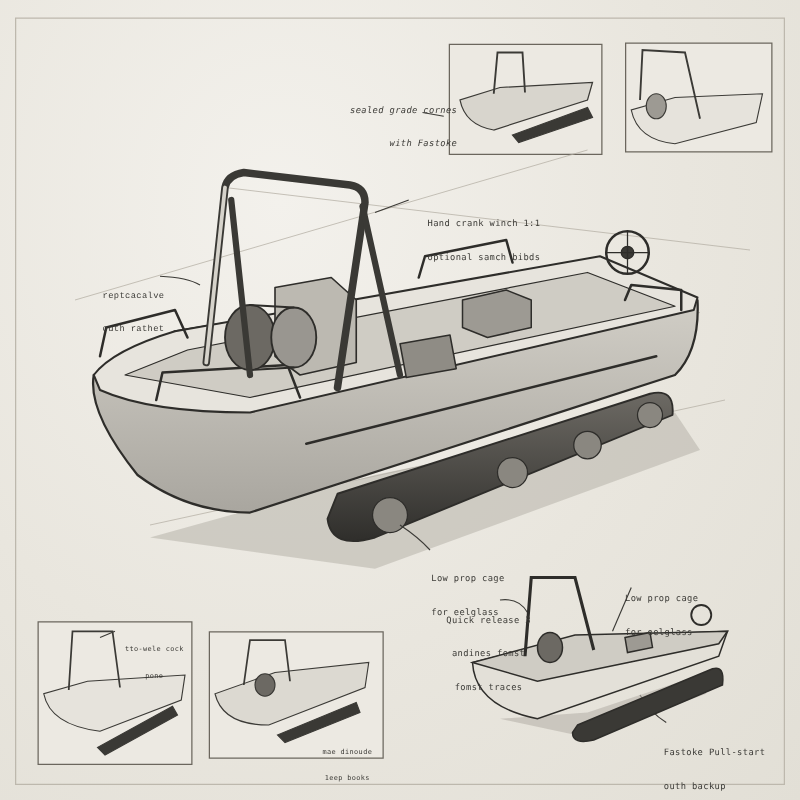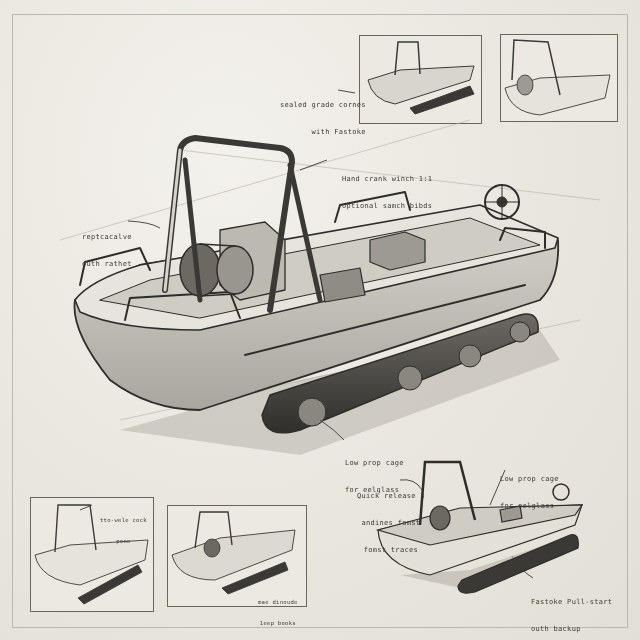--- a/index.html
+++ b/index.html
@@ -131,31 +131,31 @@
     <path d="M462 580 L570 535 Q580 532 578 548 L475 592 Q458 596 458 586 Z" fill="#3a3935"></path>
     <path d="M378 530 Q380 565 430 575 L575 525 L582 505 L460 510 Z"></path>
     <path d="M378 530 L460 508 L582 505 L575 515 L430 545 Z" fill="#cfccc4"></path>
     <path d="M420 525 L425 462 L460 462 L475 520" fill="none" stroke-width="2.5"></path>
     <ellipse cx="440" cy="518" rx="10" ry="12" fill="#6c6963"></ellipse>
     <circle cx="561" cy="492" r="8" fill="none" stroke-width="1.5"></circle>
     <path d="M500 510 L520 506 L522 518 L502 522 Z" fill="#9d9a93"></path>
   </g>
 </svg>
 
-<div class="note" style="left:280px;top:83px;text-align:right;">
+<div class="note" style="left:280px;top:66px;text-align:right;font-style:italic;">
   <div>sealed grade cornes</div>
   <div style="padding-left:12px;">with Fastoke</div>
 </div>
 
 <div class="note" style="left:342px;top:157px;">
   <div>Hand crank winch 1:1</div>
   <div>optional samch bibds</div>
 </div>
 
-<div class="note" style="left:82px;top:215px;">
+<div class="note" style="left:82px;top:215px;font-family:Liberation Mono, monospace;">
   <div>reptcacalve</div>
   <div>outh rathet</div>
 </div>
 
 <div class="note" style="left:345px;top:441px;">
   <div>Low prop cage</div>
   <div>for eelglass</div>
 </div>
 
 <div class="note" style="left:357px;top:474px;text-align:center;">

